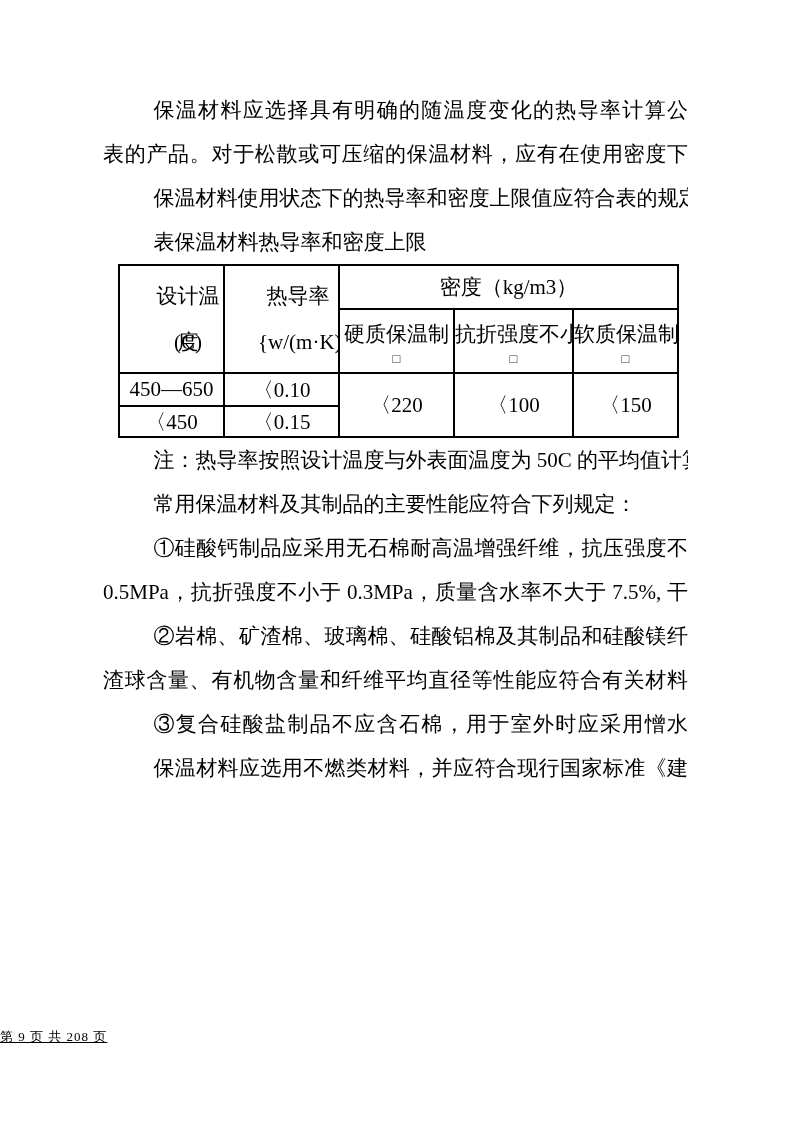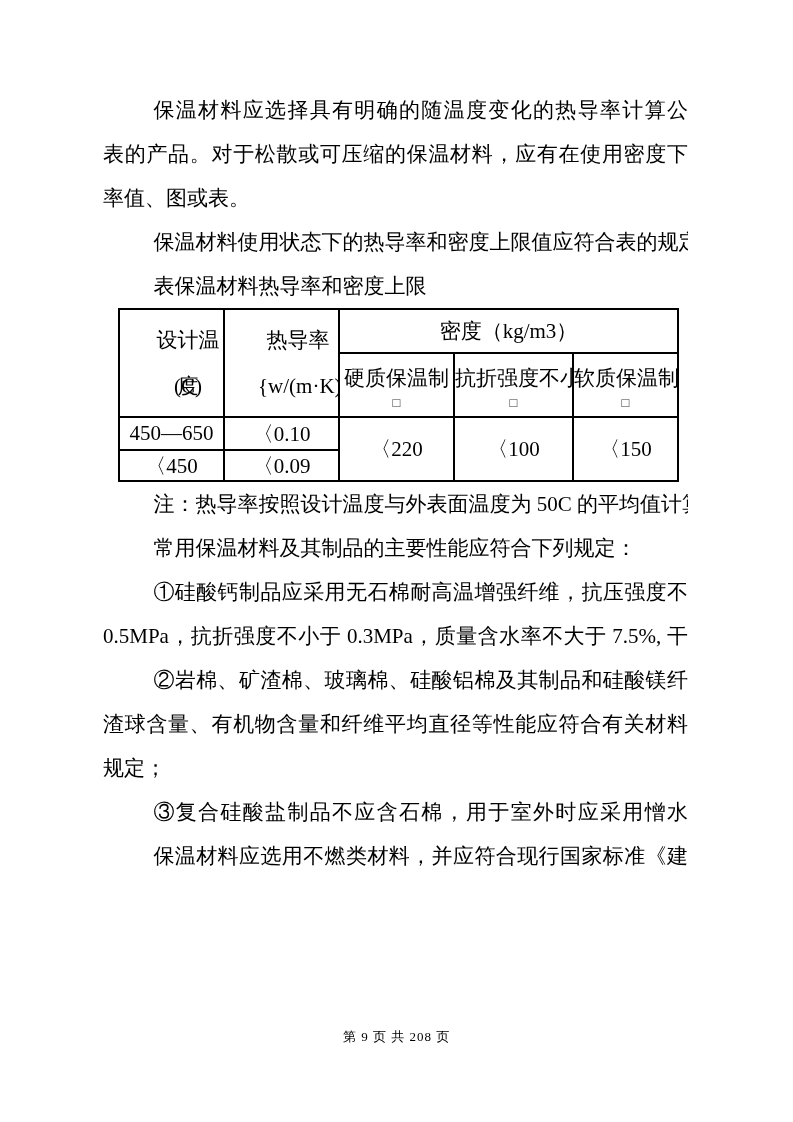--- a/index.html
+++ b/index.html
@@ -59,36 +59,36 @@
   .tofu {
     font-size: 13px;
     line-height: 20px;
     color: #333333;
   }
   .footer {
     position: absolute;
     left: 0;
     right: 0;
     top: 1028px;
-    text-align: center;
+    text-align: left;
     font-size: 13px;
     letter-spacing: 1px;
     color: #000000;
+    text-decoration: underline;
   }
 </style>
 </head>
 <body>
 
 <div class="page">
   <div class="content">
 
     <div class="para">
         <div class="line first fill">保温材料应选择具有明确的随温度变化的热导率计算公式、图或</div>
         <div class="line fill">表的产品。对于松散或可压缩的保温材料，应有在使用密度下的热导</div>
-        <div class="line last">率值、图或表。</div>
       </div>
 
     <div class="para">
         <div class="line first last">保温材料使用状态下的热导率和密度上限值应符合表的规定。</div>
       </div>
 
     <div class="para">
         <div class="line first last">表保温材料热导率和密度上限</div>
       </div>
 
@@ -128,42 +128,41 @@
         </tr>
         <tr class="d1">
           <td>450—650</td>
           <td>〈0.10</td>
           <td rowspan="2">〈220</td>
           <td rowspan="2">〈100</td>
           <td rowspan="2">〈150</td>
         </tr>
         <tr class="d2">
           <td>〈450</td>
-          <td>〈0.09</td>
+          <td>〈0.15</td>
         </tr>
       </tbody>
     </table>
 
     <div class="para">
         <div class="line first last">注：热导率按照设计温度与外表面温度为 50C 的平均值计算。</div>
       </div>
 
     <div class="para">
         <div class="line first last">常用保温材料及其制品的主要性能应符合下列规定：</div>
       </div>
 
     <div class="para">
         <div class="line first fill">①硅酸钙制品应采用无石棉耐高温增强纤维，抗压强度不小于</div>
         <div class="line fill">0.5MPa，抗折强度不小于 0.3MPa，质量含水率不大于 7.5%, 干燥线收</div>
       </div>
 
     <div class="para">
         <div class="line first fill">②岩棉、矿渣棉、玻璃棉、硅酸铝棉及其制品和硅酸镁纤维毯的</div>
         <div class="line fill">渣球含量、有机物含量和纤维平均直径等性能应符合有关材料标准的</div>
-        <div class="line last">规定；</div>
       </div>
 
     <div class="para">
         <div class="line first fill">③复合硅酸盐制品不应含石棉，用于室外时应采用憎水型，用于</div>
       </div>
 
     <div class="para">
         <div class="line first fill">保温材料应选用不燃类材料，并应符合现行国家标准《建筑材料</div>
       </div>
 

